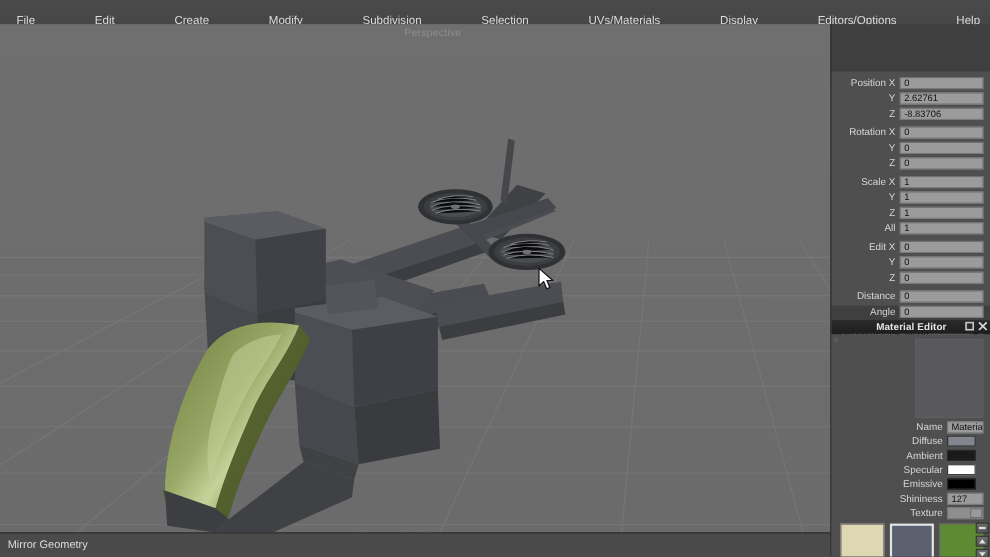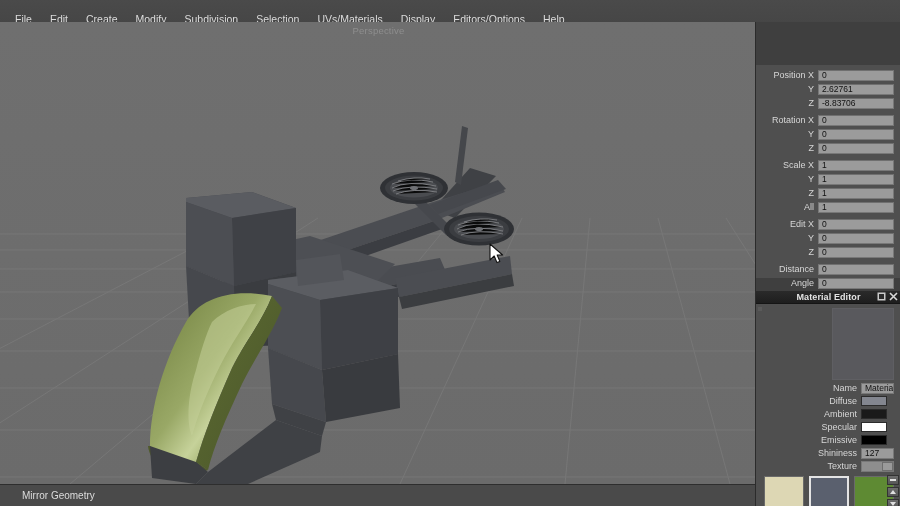--- a/index.html
+++ b/index.html
@@ -11,34 +11,34 @@
     font-size:11px;
     -webkit-font-smoothing:antialiased;
   }
   #app { position:relative; width:900px; height:506px; }
 
   
   .menubar {
     position:absolute; left:0; top:0; width:900px; height:40px;
     background:linear-gradient(#4a4a4a,#434343);
     border-bottom:1px solid #2e2e2e;
-    display:flex; align-items:center; padding-left:6px;
+    display:flex; align-items:center; padding-left:6px;justify-content:space-between;
   }
   .menu-item {
     padding:3px 9px; font-size:10.5px; color:#dcdcdc; cursor:default;
     white-space:nowrap; line-height:13px;
   }
 
   
   .viewport {
     position:absolute; left:0; top:22px; width:755px; height:462px;
     background:#6e6e6e; overflow:hidden;
   }
   .vp-label {
-    position:absolute; top:3px; left:1px; width:100%;
+    position:absolute; top:3px; left:16px; width:100%;
     text-align:center; font-size:9.5px; color:#8e8e8e;
     letter-spacing:.2px;
   }
   .vp-inner { position:absolute; inset:0; }
 
   
   .grid-svg { position:absolute; left:0; top:0; }
 
   
   .wm {
@@ -53,21 +53,21 @@
            font-family:"DejaVu Sans", sans-serif; }
   .wm-url { top:459px; font-size:24px; letter-spacing:.5px; }
 
   
   .cursor { position:absolute; pointer-events:none; }
 
   
   .statusbar {
     position:absolute; left:0; top:484px; width:755px; height:22px;
     background:#4a4a4a; border-top:1px solid #2e2e2e;
-    display:flex; align-items:center; padding-left:22px;
+    display:flex; align-items:center; padding-left:7px;
     font-size:10px; color:#dcdcdc;
   }
 
   
   .dock {
     position:absolute; left:755px; top:22px; width:145px; height:484px;
     background:#3f3f3f; border-left:1px solid #2b2b2b;
   }
 
   .panel { width:145px; background:#4a4a4a; }

